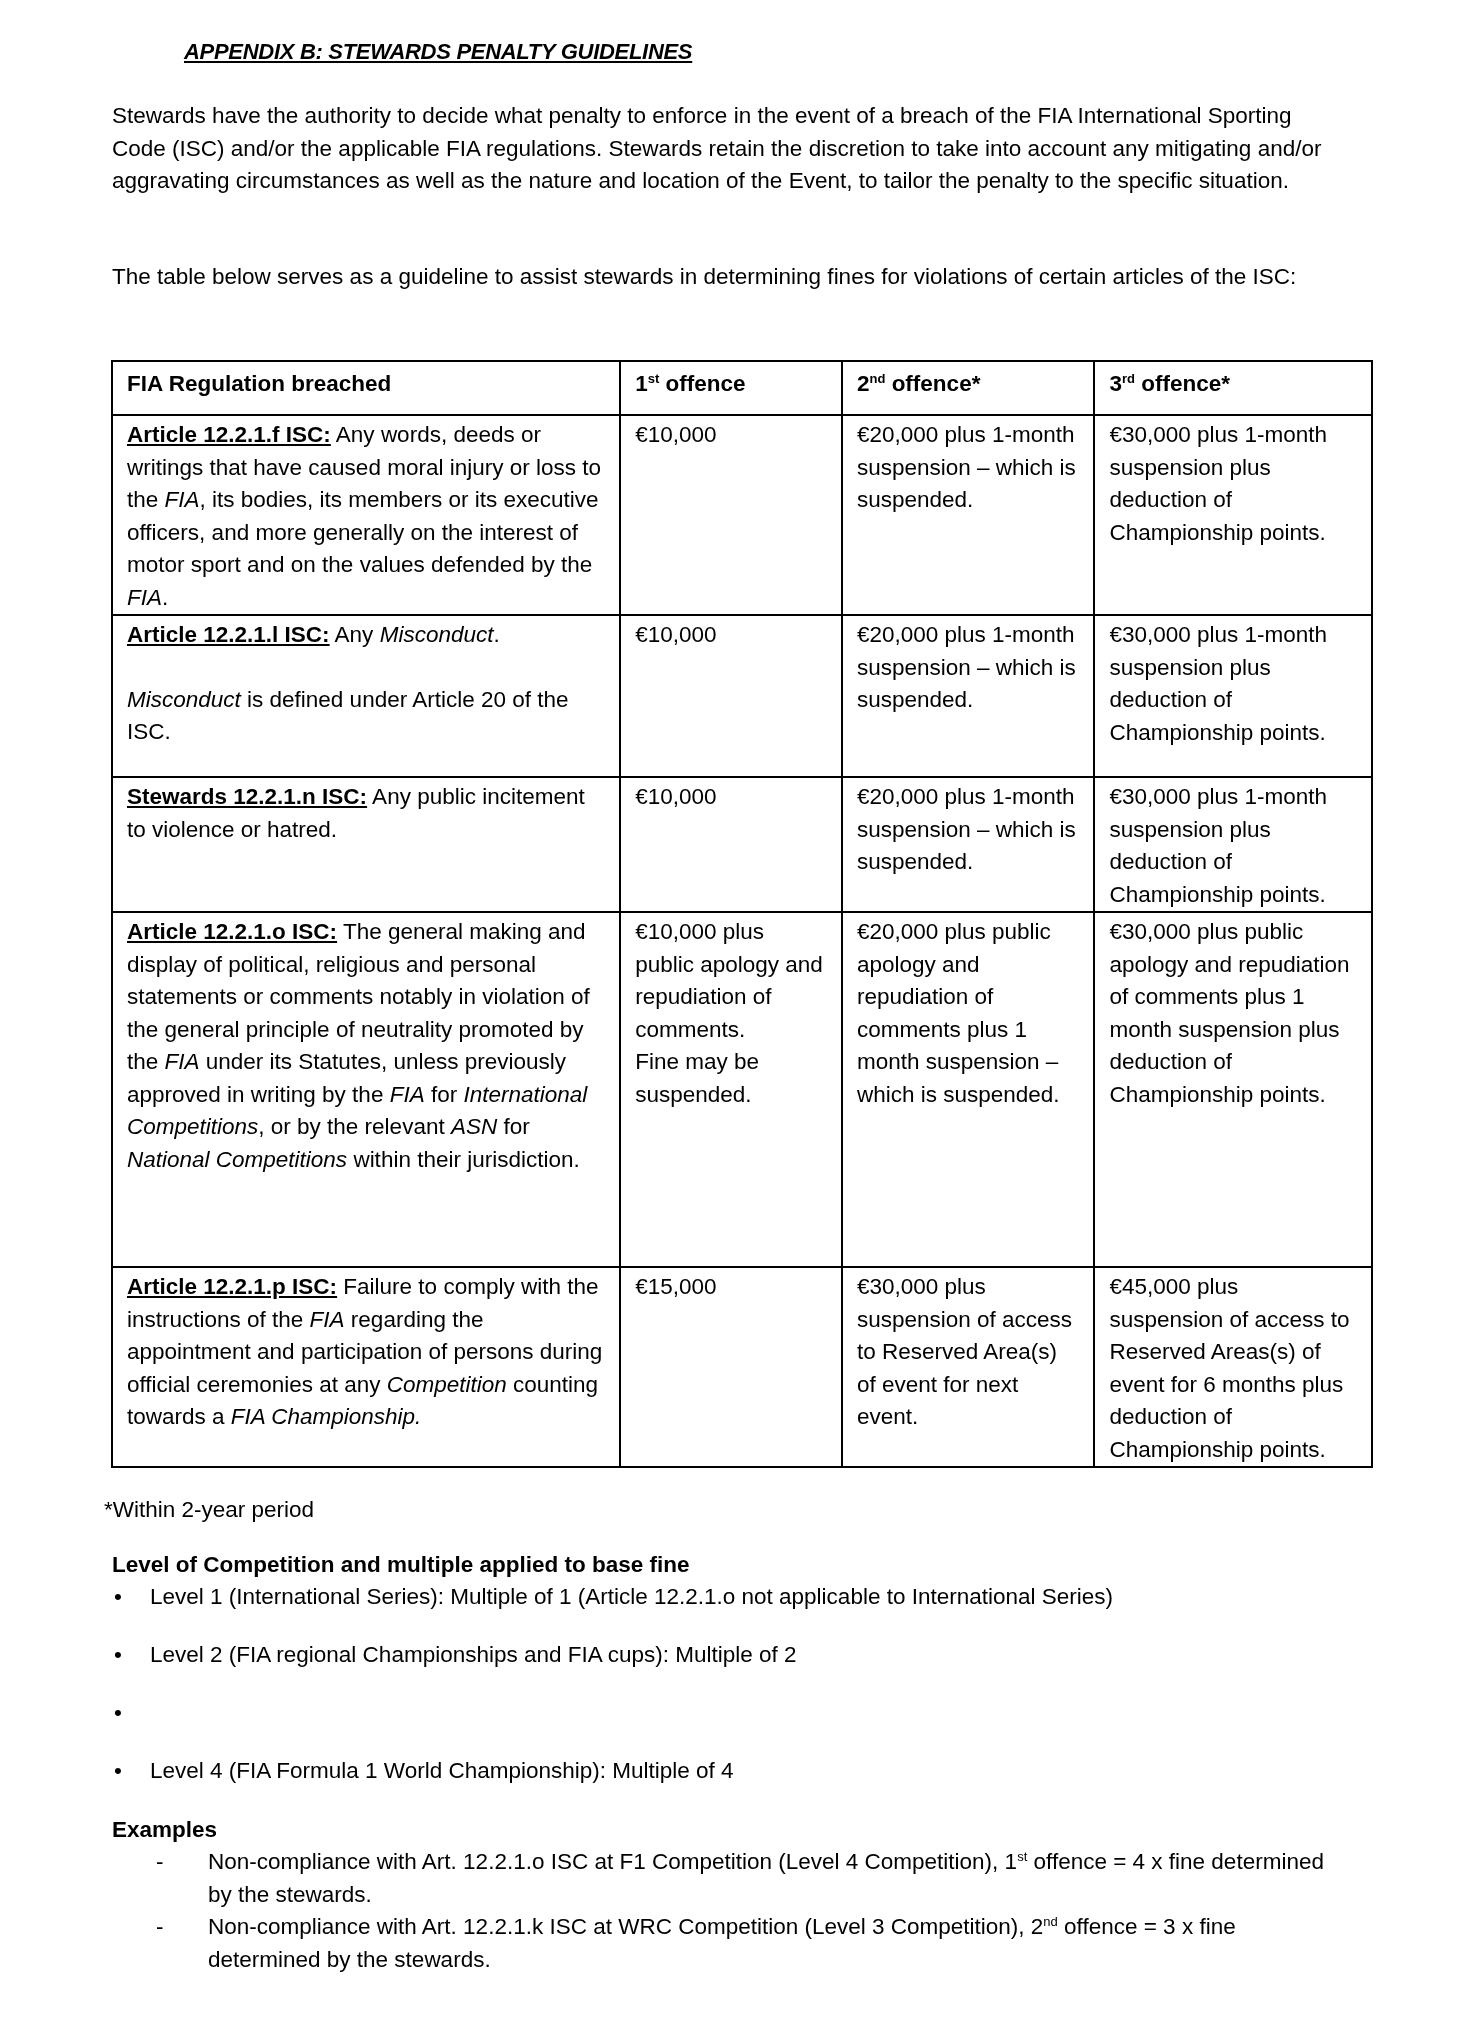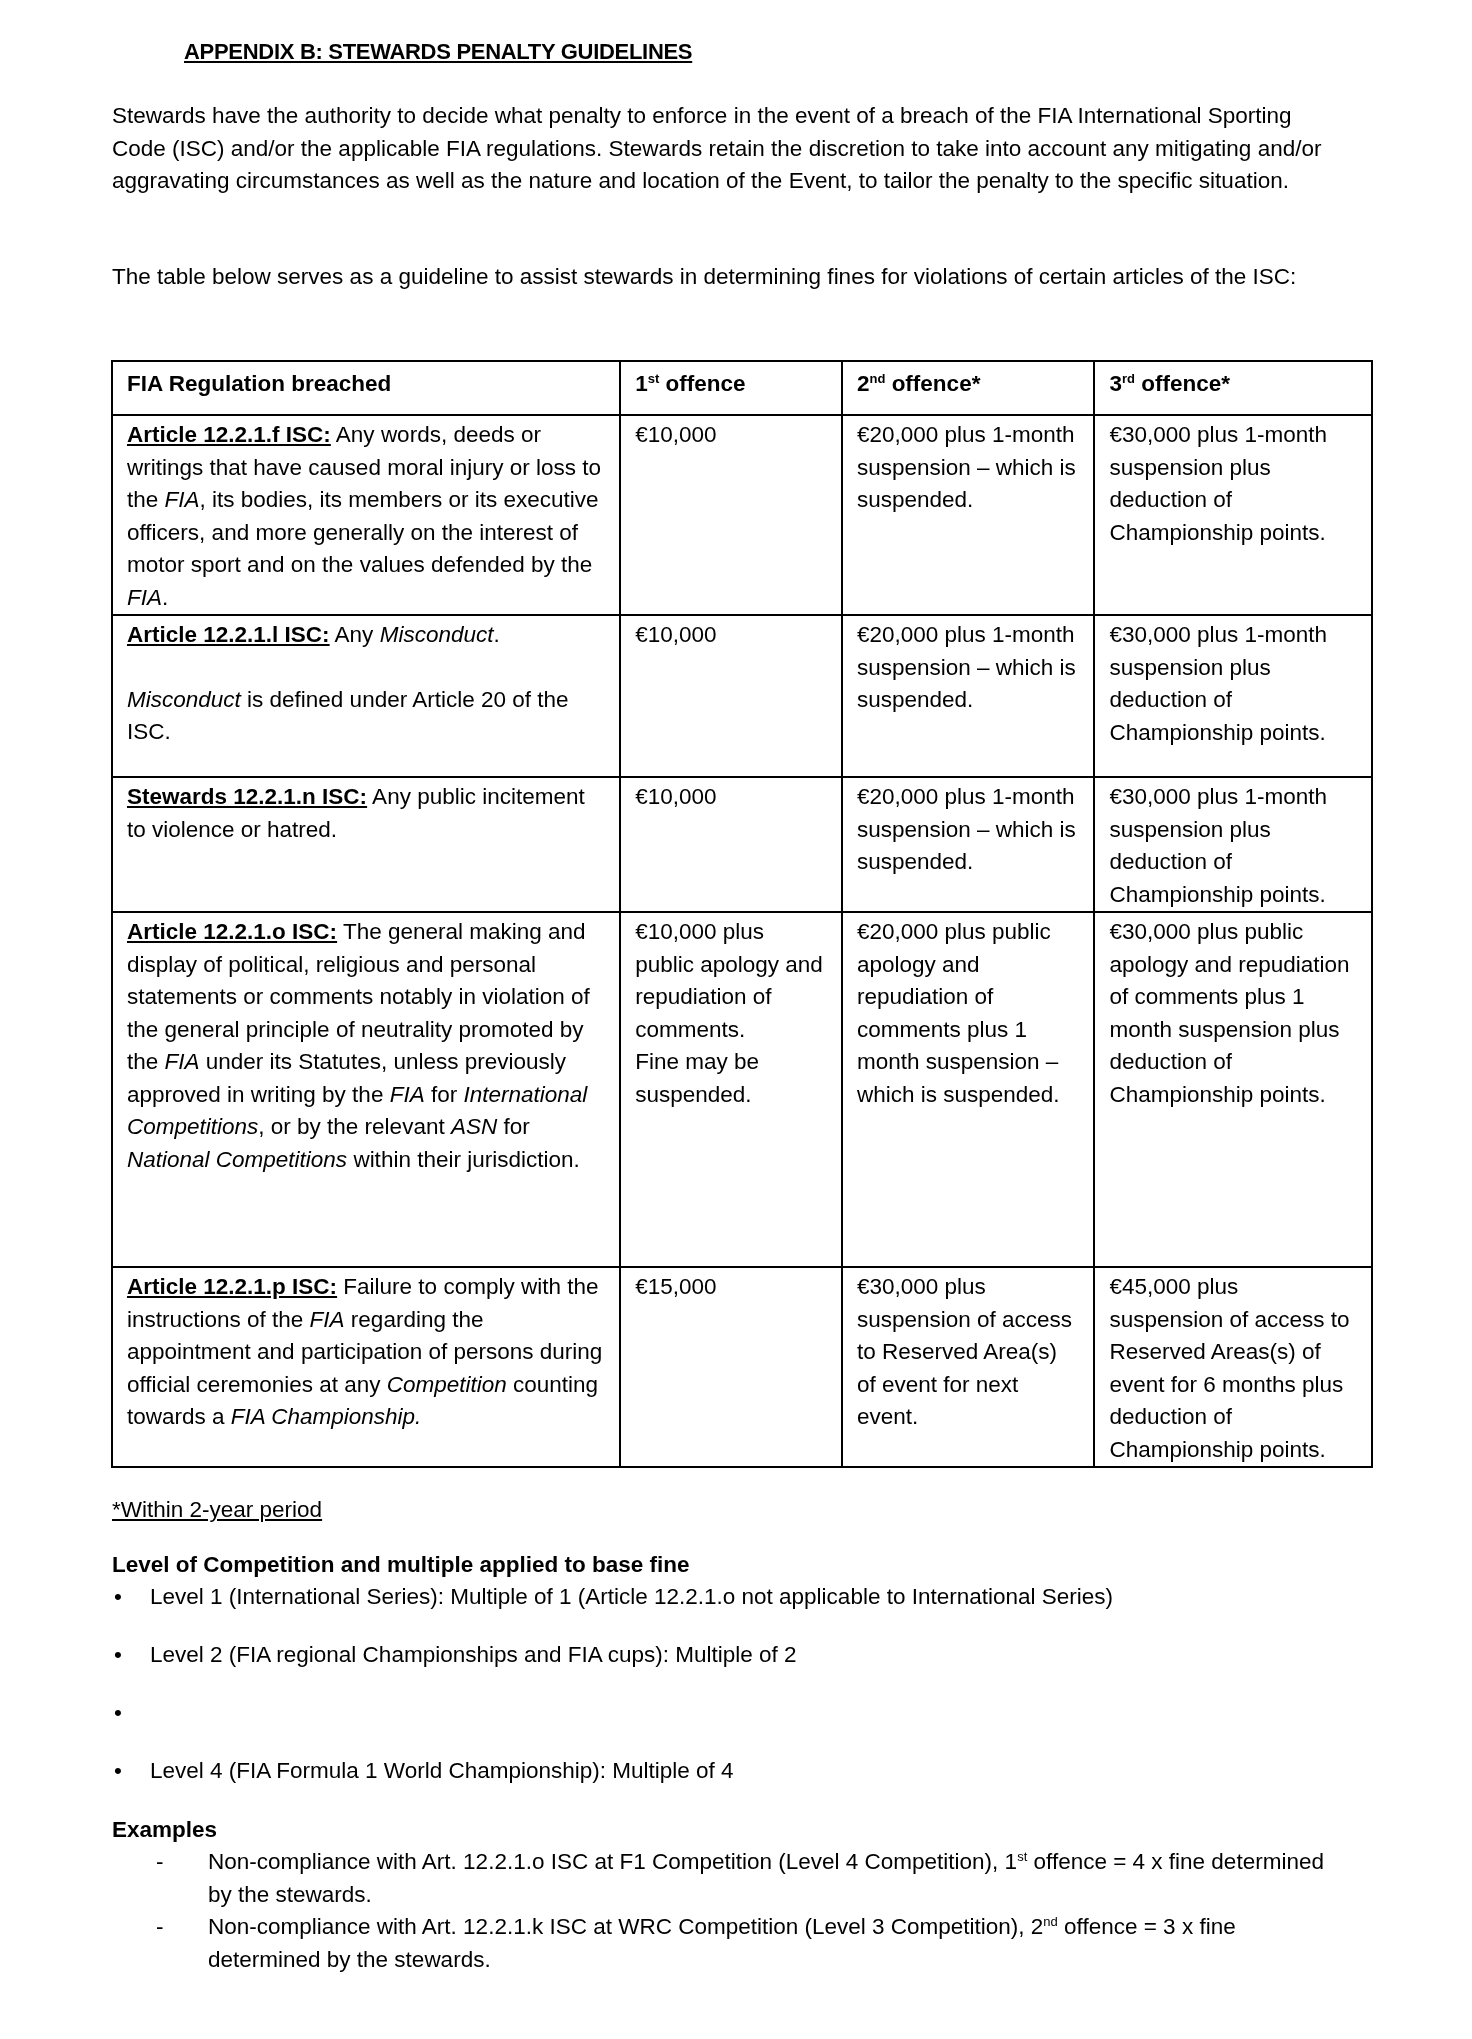--- a/index.html
+++ b/index.html
@@ -7,20 +7,21 @@
     width: 1472px; height: 2039px; position: relative; overflow: hidden;
     font-family: "Liberation Sans", "DejaVu Sans", sans-serif;
     color: #000000;
     font-size: 22.5px;
     line-height: 32.5px;
   }
   .page-title {
     position: absolute; left: 184px; top: 36px;
     font-weight: bold; text-decoration: underline; font-size: 22px;
     letter-spacing: -0.3px;
+    font-style: italic;
   }
   .para {
     position: absolute; left: 112px; width: 1225px; margin: 0;
   }
   #intro1 { top: 100px; }
   #intro2 { top: 261px; }
 
   table.penalty {
     position: absolute; left: 111px; top: 360px;
     border-collapse: collapse; table-layout: fixed; width: 1262px;
@@ -35,21 +36,21 @@
   table.penalty th { font-weight: bold; height: 46px; padding-top: 6px; }
   .col1 { width: 465px; }
   .col2 { width: 203px; }
   .col3 { width: 231px; }
   .col4 { width: 254px; }
   .reg-text { text-align: justify; }
   .art-ref { font-weight: bold; text-decoration: underline; }
   sup { font-size: 13px; line-height: 0; vertical-align: super; }
   .gap { height: 32px; }
 
-  .footnote { position: absolute; left: 112px; top: 1494px; text-decoration: underline; }
+  .footnote { position: absolute; left: 104px; top: 1494px; }
 
   .levels-title { position: absolute; left: 112px; top: 1549px; font-weight: bold; text-align: center; }
   ul.levels {
     position: absolute; left: 112px; top: 1581px; margin: 0; padding: 0; list-style: none;
   }
   ul.levels li { position: relative; padding-left: 38px; height: 32px; margin-bottom: 26px; }
   ul.levels li .bullet {
     position: absolute; left: 2px; top: 0;
   }
 

